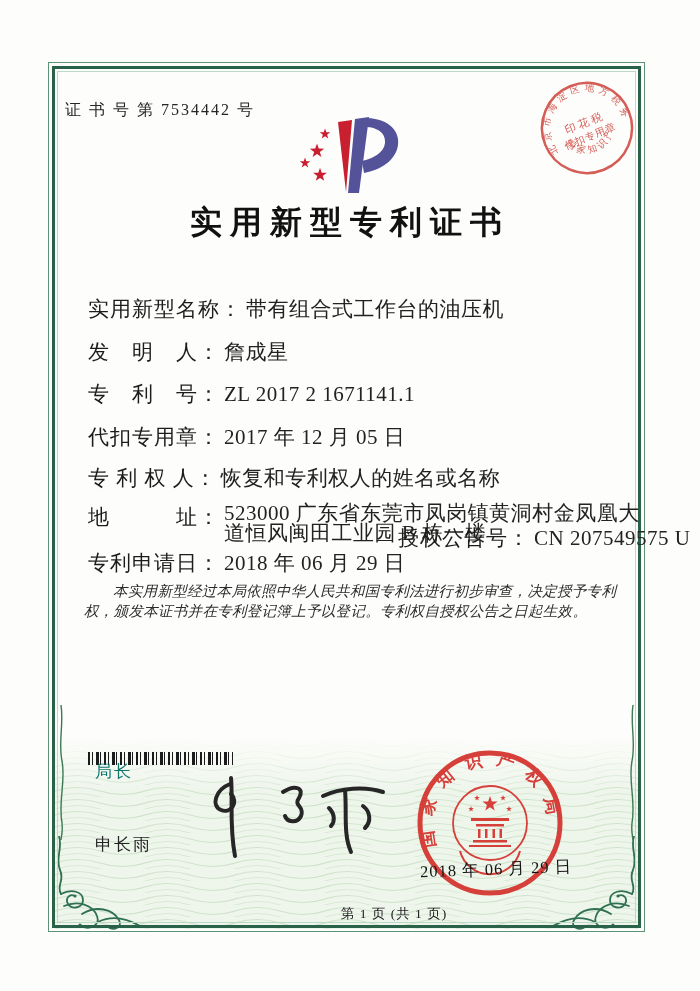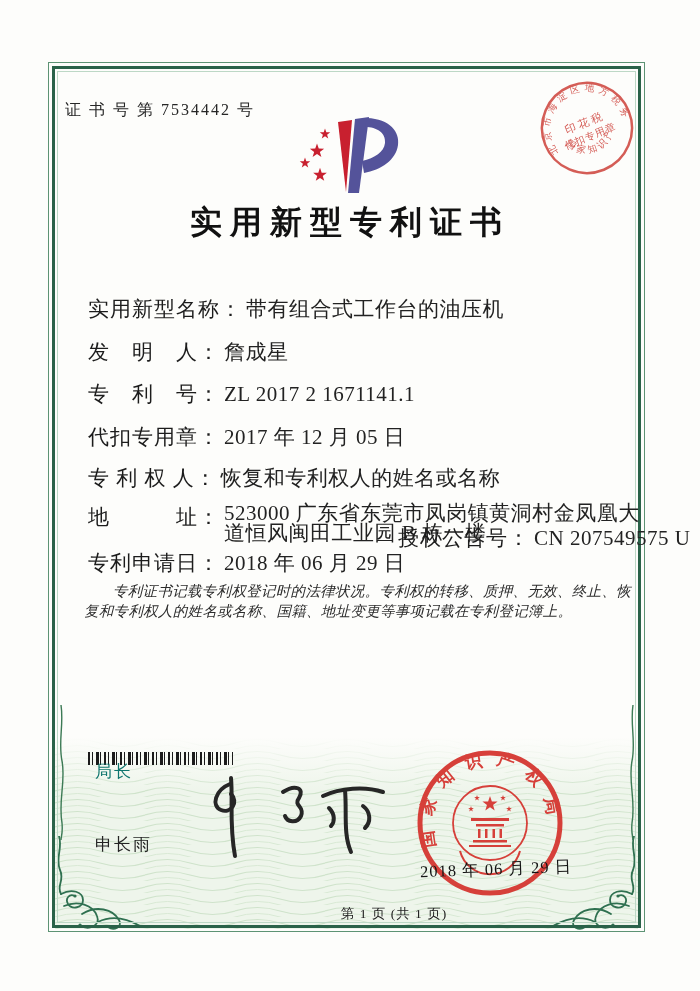--- a/index.html
+++ b/index.html
@@ -160,21 +160,21 @@
   <span class="f-label">地　　　址：</span><span class="f-value wrap">523000 广东省东莞市凤岗镇黄洞村金凤凰大道恒风闽田工业园 B 栋一楼</span>
 </div>
 <div class="field-row" style="top:549px">
   <span class="f-label">专利申请日：</span><span class="f-value">2018 年 06 月 29 日</span>
 </div>
 <div class="field-row row-right" style="top:524px">
   <span class="f-label">授权公告号：</span><span class="f-value">CN 207549575 U</span>
 </div>
 
 <div class="body-text">
-  <p>专利证书记载专利权登记时的法律状况。专利权的转移、质押、无效、终止、恢复和专利权人的姓名或名称、国籍、地址变更等事项记载在专利登记簿上。</p>
+  <p>本实用新型经过本局依照中华人民共和国专利法进行初步审查，决定授予专利权，颁发本证书并在专利登记簿上予以登记。专利权自授权公告之日起生效。</p>
 </div>
 
 <div class="barcode"></div>
 <div class="director-label">局长</div>
 <div class="director-name">申长雨</div>
 
 <svg class="signature" width="200" height="95" viewBox="0 0 200 95">
   <g fill="none" stroke="#262626" stroke-width="4" stroke-linecap="round">
     <path d="M 35 12 C 20 18, 16 34, 26 38 C 36 42, 44 30, 36 22"></path>
     <path d="M 36 6 C 38 28, 34 52, 40 84"></path>

